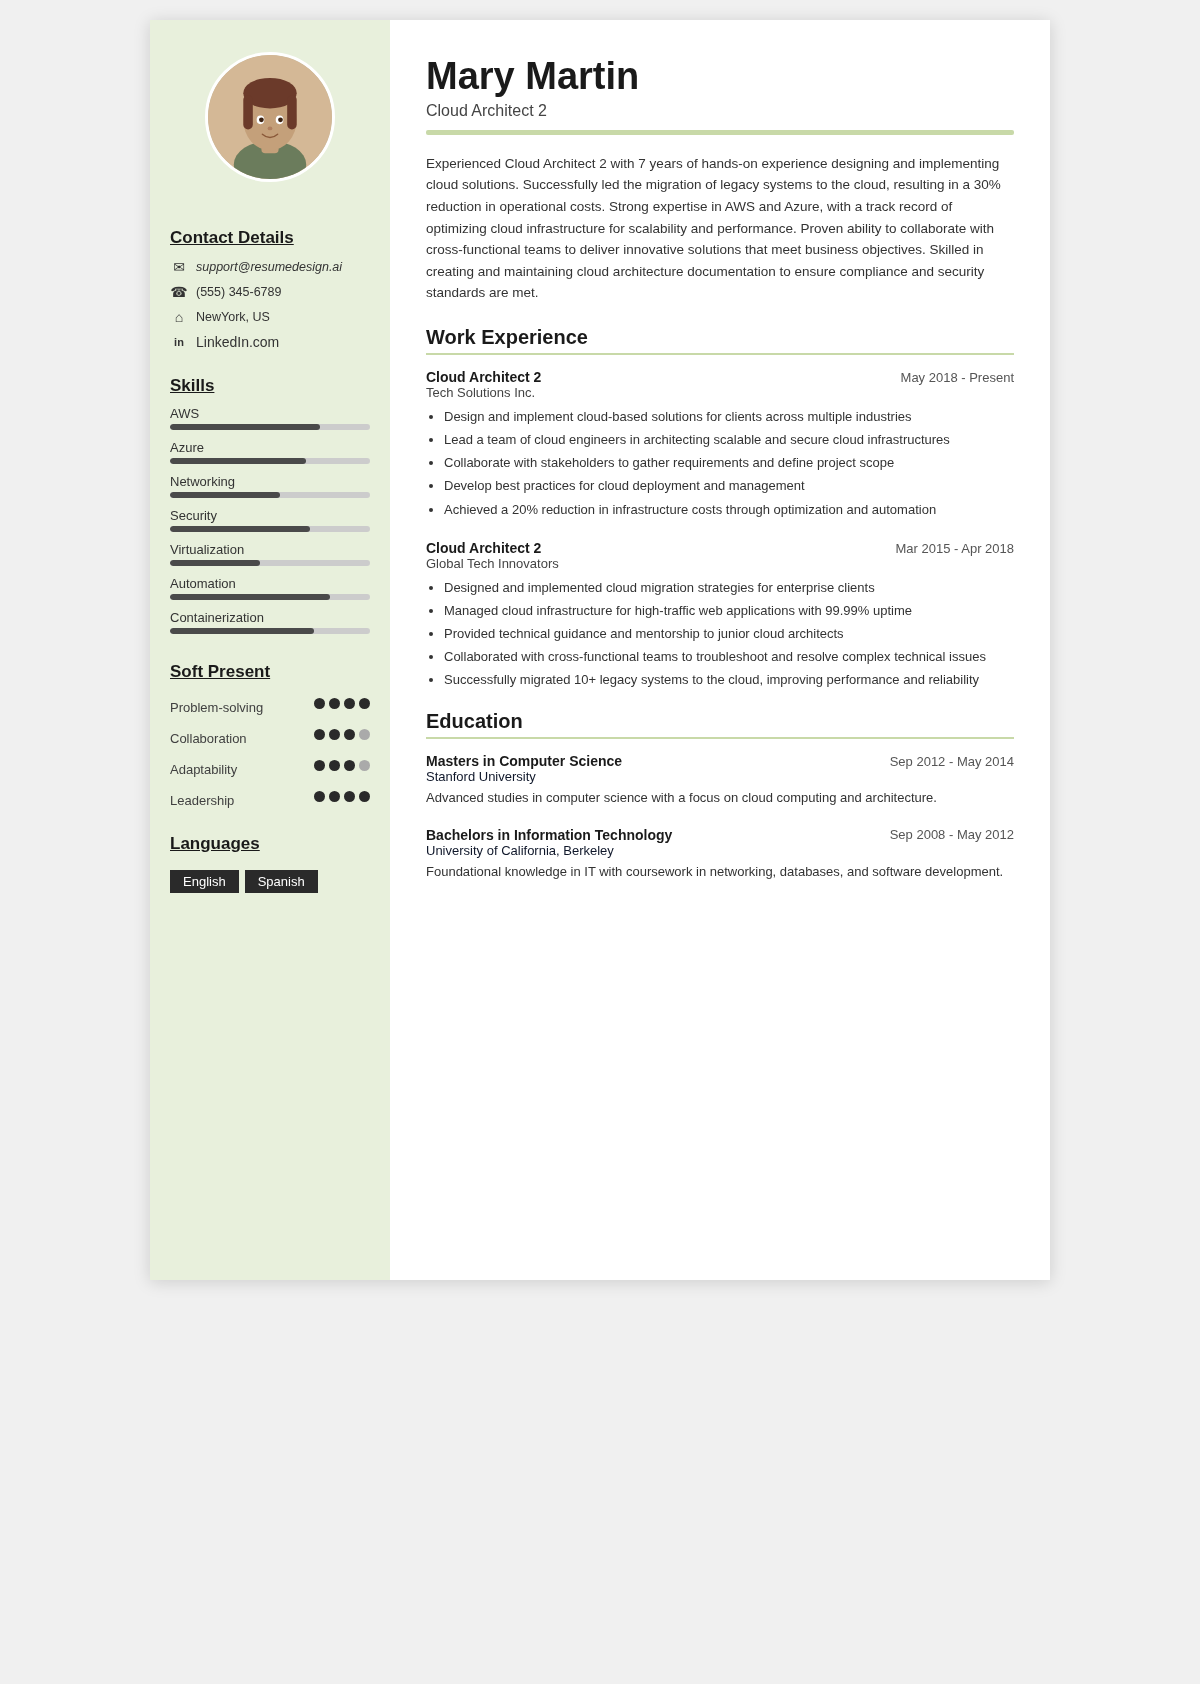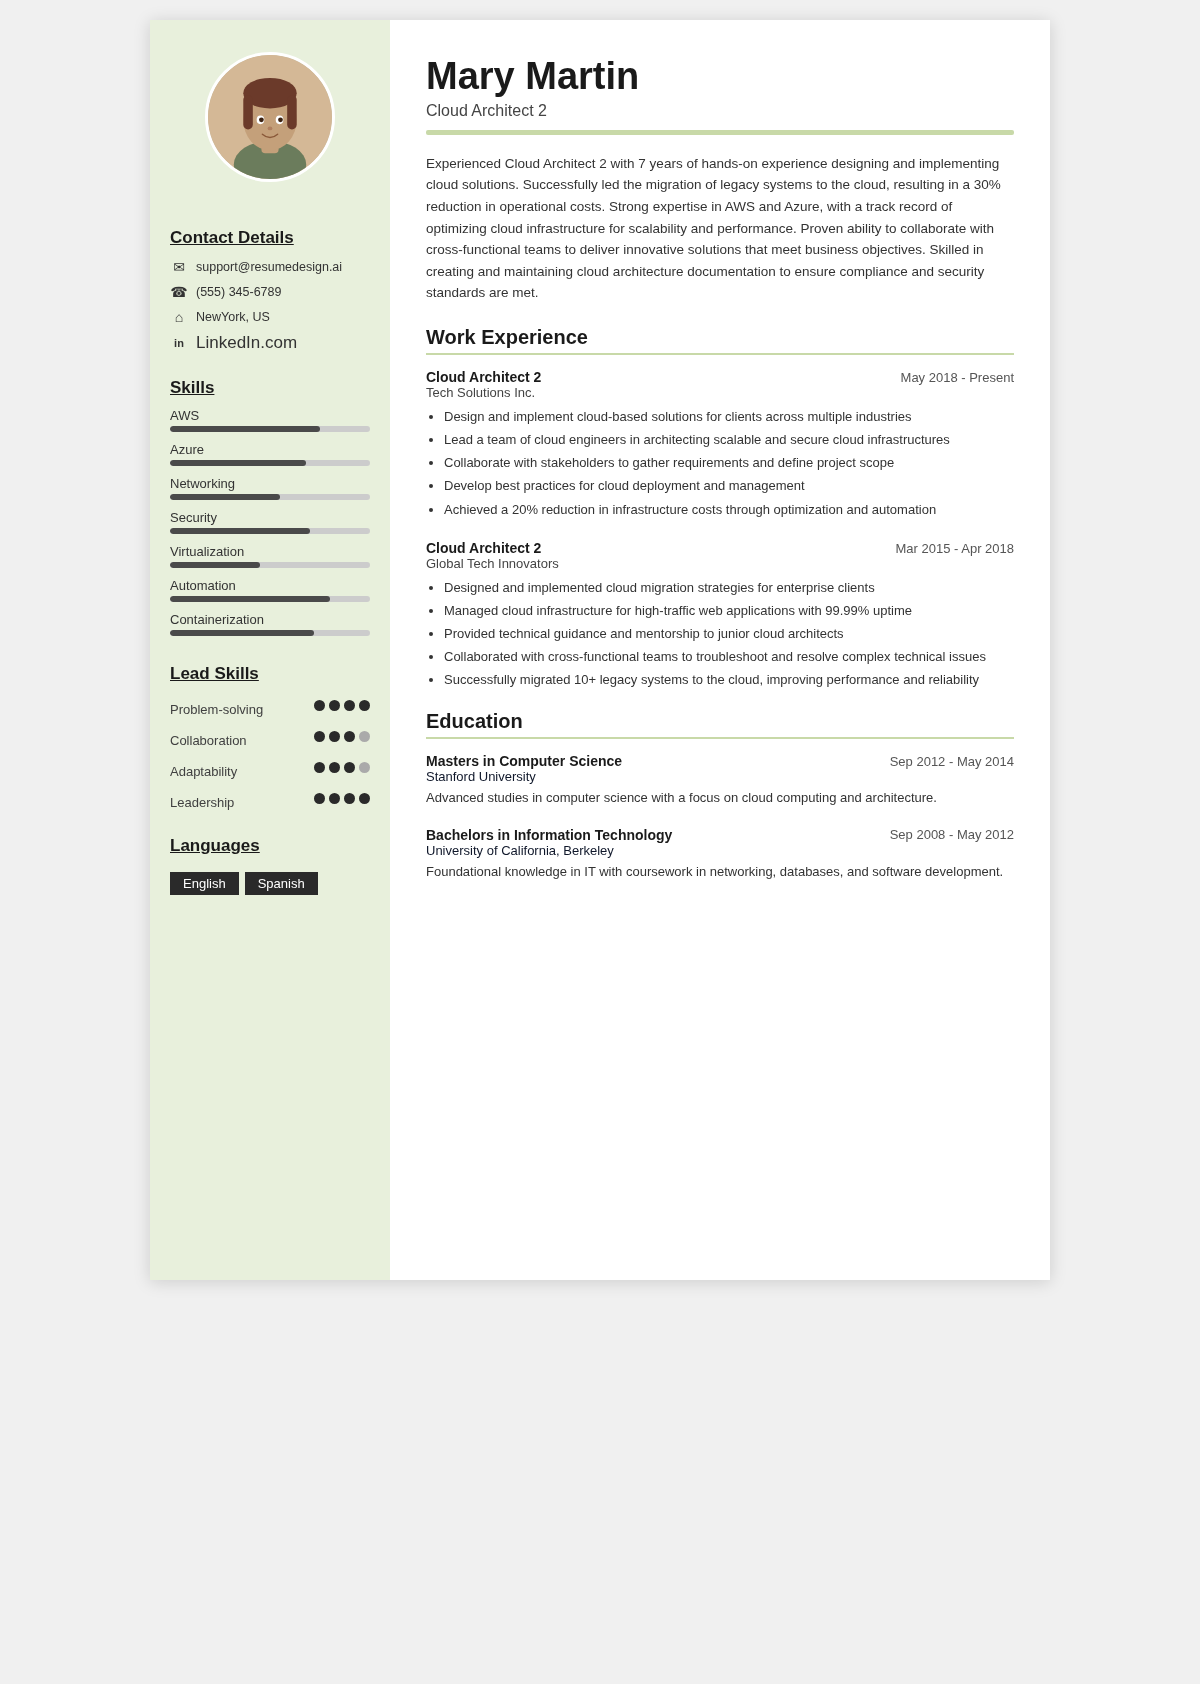--- a/index.html
+++ b/index.html
@@ -263,33 +263,33 @@
 
           <path d="M57 83 Q65 90 73 83" stroke="#8b5a3a" stroke-width="1.5" fill="none" stroke-linecap="round"></path>
         </svg>
       </div>
     </div>
 
     <div class="sidebar-section-title">Contact Details</div>
     <div id="contact-list">
         <div class="contact-item">
           <span class="contact-icon" style="font-size: 14px; font-weight: normal;">✉</span>
-          <span style="font-size: 12.5px; color: rgb(51, 51, 51);">support@resumedesign.ai</span>
+          <span style="font-size: 12.5px; color: rgb(51, 51, 51); font-style: italic;">support@resumedesign.ai</span>
         </div>
         <div class="contact-item">
           <span class="contact-icon" style="font-size: 14px; font-weight: normal;">☎</span>
           <span style="font-size: 12.5px; color: rgb(51, 51, 51);">(555) 345-6789</span>
         </div>
         <div class="contact-item">
           <span class="contact-icon" style="font-size: 14px; font-weight: normal;">⌂</span>
           <span style="font-size: 12.5px; color: rgb(51, 51, 51);">NewYork, US</span>
         </div>
         <div class="contact-item">
           <span class="contact-icon" style="font-size: 11px; font-weight: bold;">in</span>
-          <span style="font-size: 17px; color: rgb(51, 51, 51);">LinkedIn.com</span>
+          <span style="font-size: 14px; color: rgb(51, 51, 51);">LinkedIn.com</span>
         </div>
       </div>
 
     <div class="sidebar-section-title">Skills</div>
     <div id="skills-list" style="width:100%">
         <div class="skill-item">
           <div class="skill-label">AWS</div>
           <div class="skill-bar-bg">
             <div class="skill-bar-fill" style="width: 75%;"></div>
           </div>
@@ -325,21 +325,21 @@
           </div>
         </div>
         <div class="skill-item">
           <div class="skill-label">Containerization</div>
           <div class="skill-bar-bg">
             <div class="skill-bar-fill" style="width: 72%;"></div>
           </div>
         </div>
       </div>
 
-    <div class="sidebar-section-title">Lead Skills</div>
+    <div class="sidebar-section-title">Soft Present</div>
     <div id="soft-skills-list" style="width:100%">
         <div class="soft-skill-item">
           <span class="soft-skill-label">Problem-solving</span>
           <div class="dots">
             <div class="dot filled"></div>
             <div class="dot filled"></div>
             <div class="dot filled"></div>
             <div class="dot filled"></div>
           </div>
         </div>

